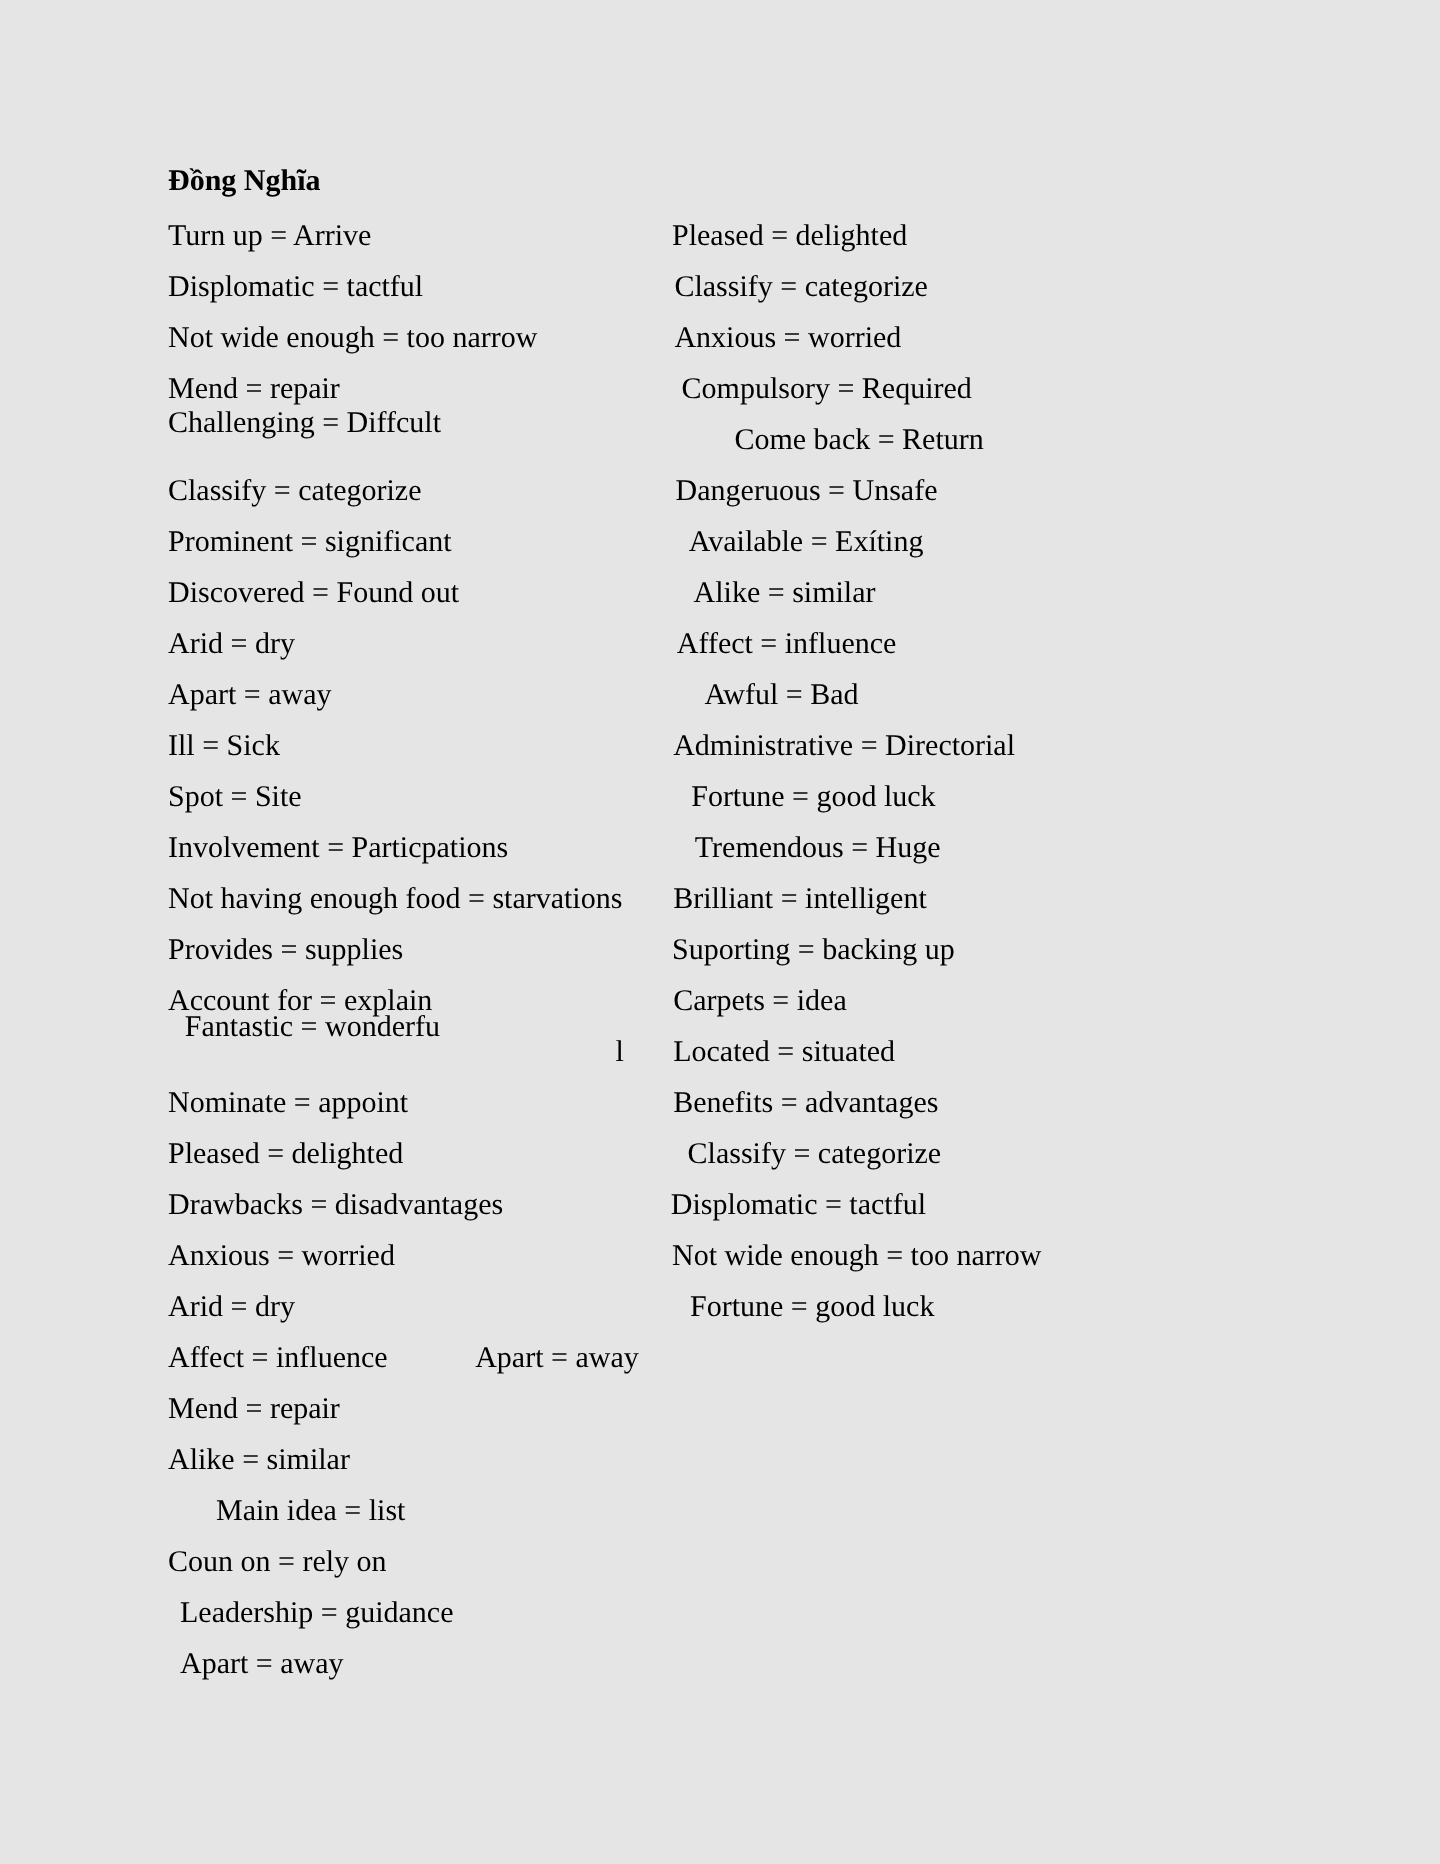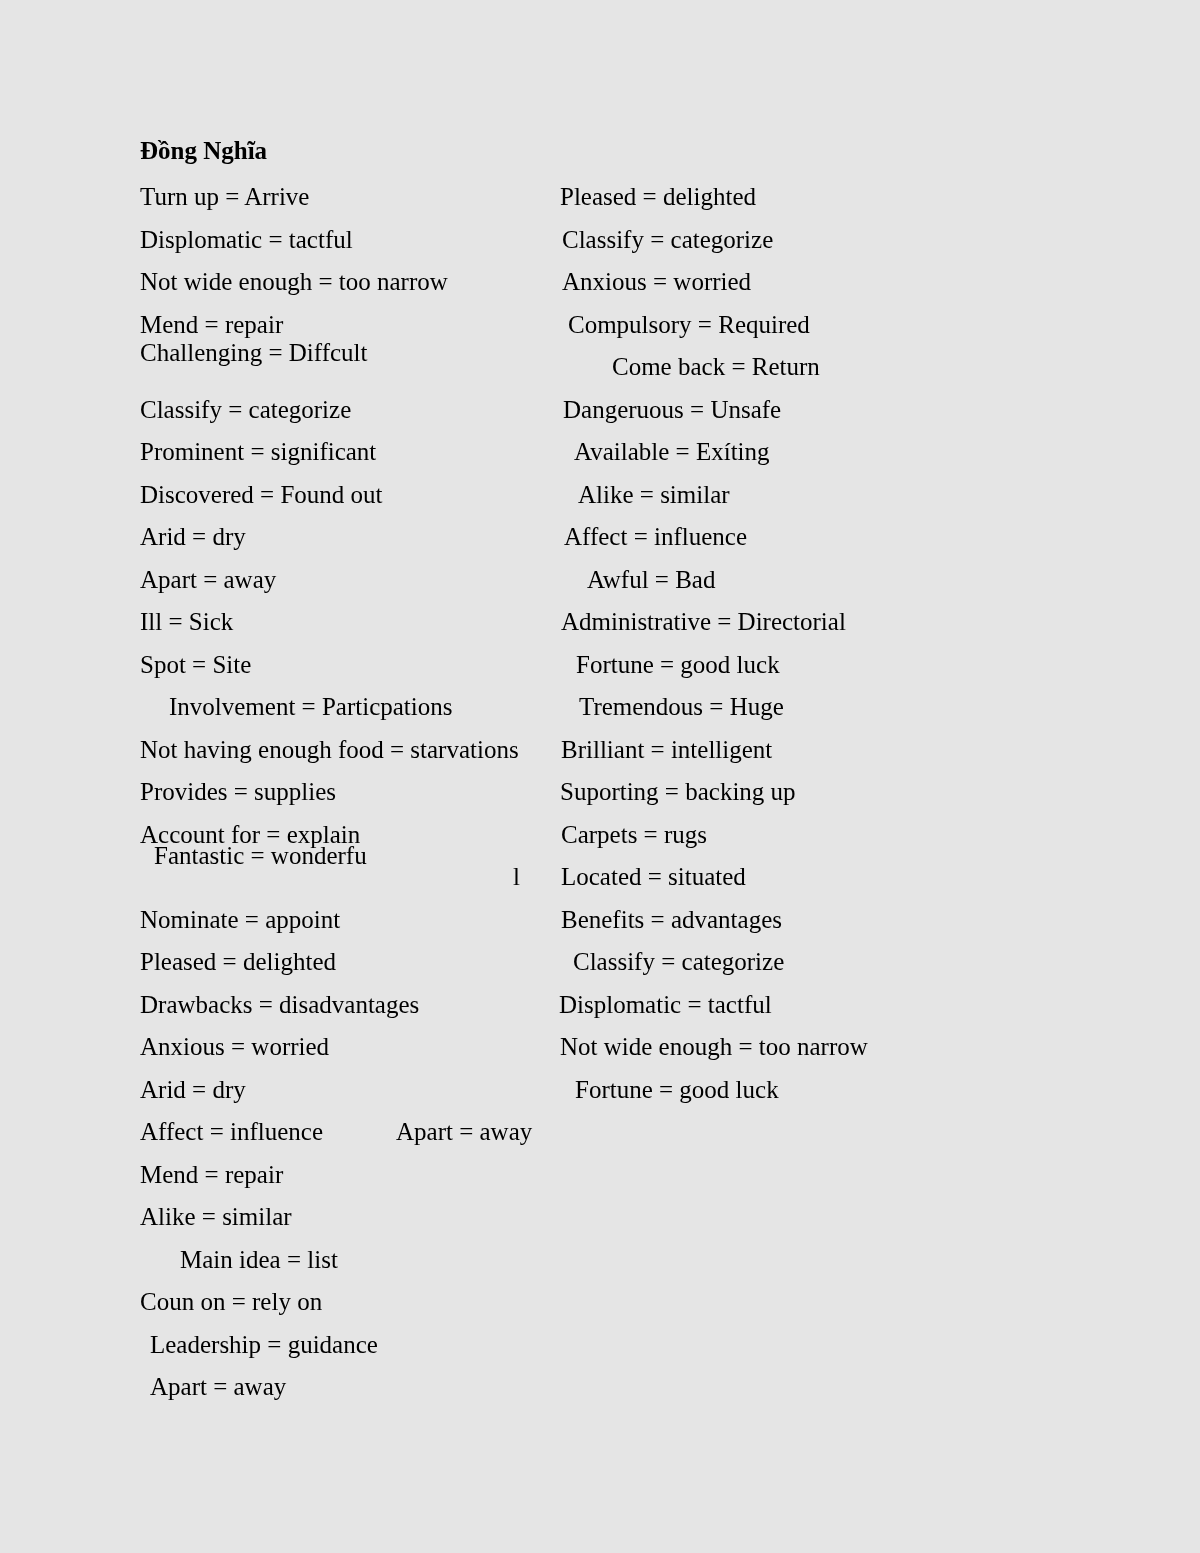--- a/index.html
+++ b/index.html
@@ -53,21 +53,21 @@
       <div class="entry" style="left: 140px; top: 269px;">Not wide enough = too narrow</div>
       <div class="entry" style="left: 140px; top: 312px;">Mend = repair</div>
       <div class="entry" style="left: 140px; top: 340px;">Challenging = Diffcult</div>
       <div class="entry" style="left: 140px; top: 397px;">Classify = categorize</div>
       <div class="entry" style="left: 140px; top: 439px;">Prominent = significant</div>
       <div class="entry" style="left: 140px; top: 482px;">Discovered = Found out</div>
       <div class="entry" style="left: 140px; top: 524px;">Arid = dry</div>
       <div class="entry" style="left: 140px; top: 567px;">Apart = away</div>
       <div class="entry" style="left: 140px; top: 609px;">Ill = Sick</div>
       <div class="entry" style="left: 140px; top: 652px;">Spot = Site</div>
-      <div class="entry" style="left: 140px; top: 694px; margin-left: 29px;">Involvement = Particpations</div>
+      <div class="entry" style="left: 140px; top: 694px;">Involvement = Particpations</div>
       <div class="entry" style="left: 140px; top: 737px;">Not having enough food = starvations</div>
       <div class="entry" style="left: 140px; top: 779px;">Provides = supplies</div>
       <div class="entry" style="left: 140px; top: 822px;">Account for = explain</div>
       <div class="entry" style="left: 140px; top: 843px; margin-left: 14px;">Fantastic = wonderfu</div>
       <div class="entry" style="left: 140px; top: 907px;">Nominate = appoint</div>
       <div class="entry" style="left: 140px; top: 949px;">Pleased = delighted</div>
       <div class="entry" style="left: 140px; top: 992px;">Drawbacks = disadvantages</div>
       <div class="entry" style="left: 140px; top: 1034px;">Anxious = worried</div>
       <div class="entry" style="left: 140px; top: 1077px;">Arid = dry</div>
       <div class="entry" style="left: 140px; top: 1119px;">Affect = influence</div>
@@ -87,21 +87,21 @@
       <div class="entry" style="left: 563px; top: 397px;">Dangeruous = Unsafe</div>
       <div class="entry" style="left: 574px; top: 439px;">Available = Exíting</div>
       <div class="entry" style="left: 578px; top: 482px;">Alike = similar</div>
       <div class="entry" style="left: 564px; top: 524px;">Affect = influence</div>
       <div class="entry" style="left: 587px; top: 567px; text-align: right;">Awful = Bad</div>
       <div class="entry" style="left: 561px; top: 609px;">Administrative = Directorial</div>
       <div class="entry" style="left: 576px; top: 652px;">Fortune = good luck</div>
       <div class="entry" style="left: 579px; top: 694px;">Tremendous = Huge</div>
       <div class="entry" style="left: 561px; top: 737px;">Brilliant = intelligent</div>
       <div class="entry" style="left: 560px; top: 779px;">Suporting = backing up</div>
-      <div class="entry" style="left: 561px; top: 822px;">Carpets = rugs</div>
+      <div class="entry" style="left: 561px; top: 822px;">Carpets = idea</div>
       <div class="entry" style="left: 561px; top: 864px;">Located = situated</div>
       <div class="entry" style="left: 561px; top: 907px;">Benefits = advantages</div>
       <div class="entry" style="left: 573px; top: 949px;">Classify = categorize</div>
       <div class="entry" style="left: 559px; top: 992px;">Displomatic = tactful</div>
       <div class="entry" style="left: 560px; top: 1034px;">Not wide enough = too narrow</div>
       <div class="entry" style="left: 575px; top: 1077px;">Fortune = good luck</div>
     </div>
   <div id="inline-extras">
       <div class="stray-glyph" style="left: 513px; top: 864px;">l</div>
       <div class="stray-glyph" style="left: 396px; top: 1119px;">Apart = away</div>

